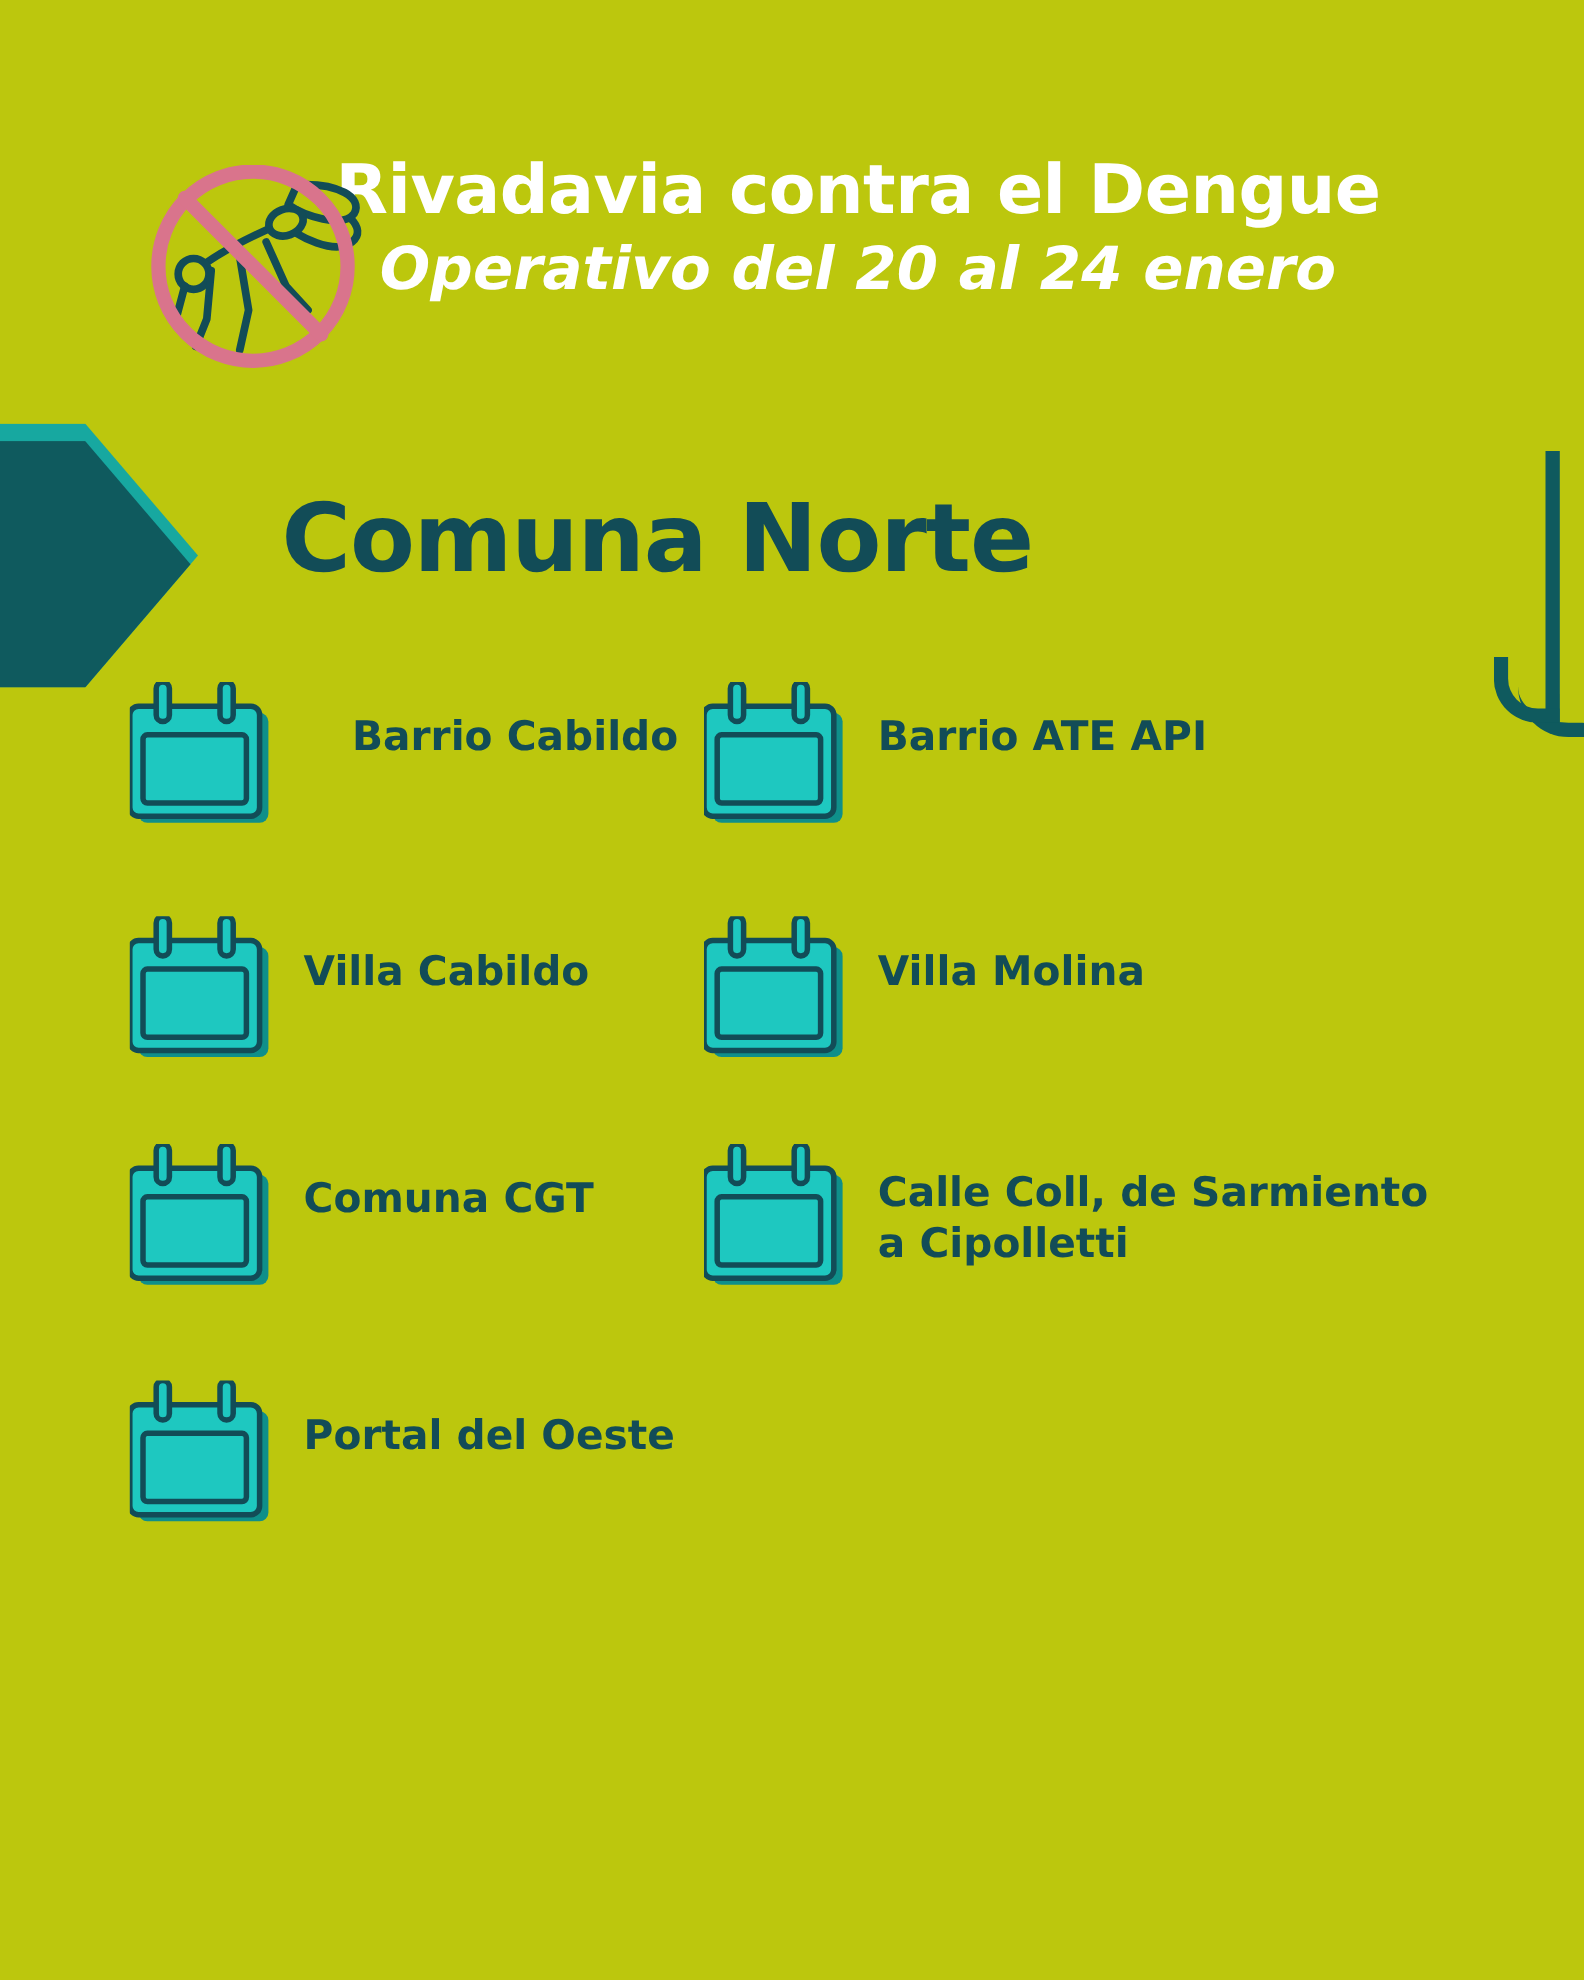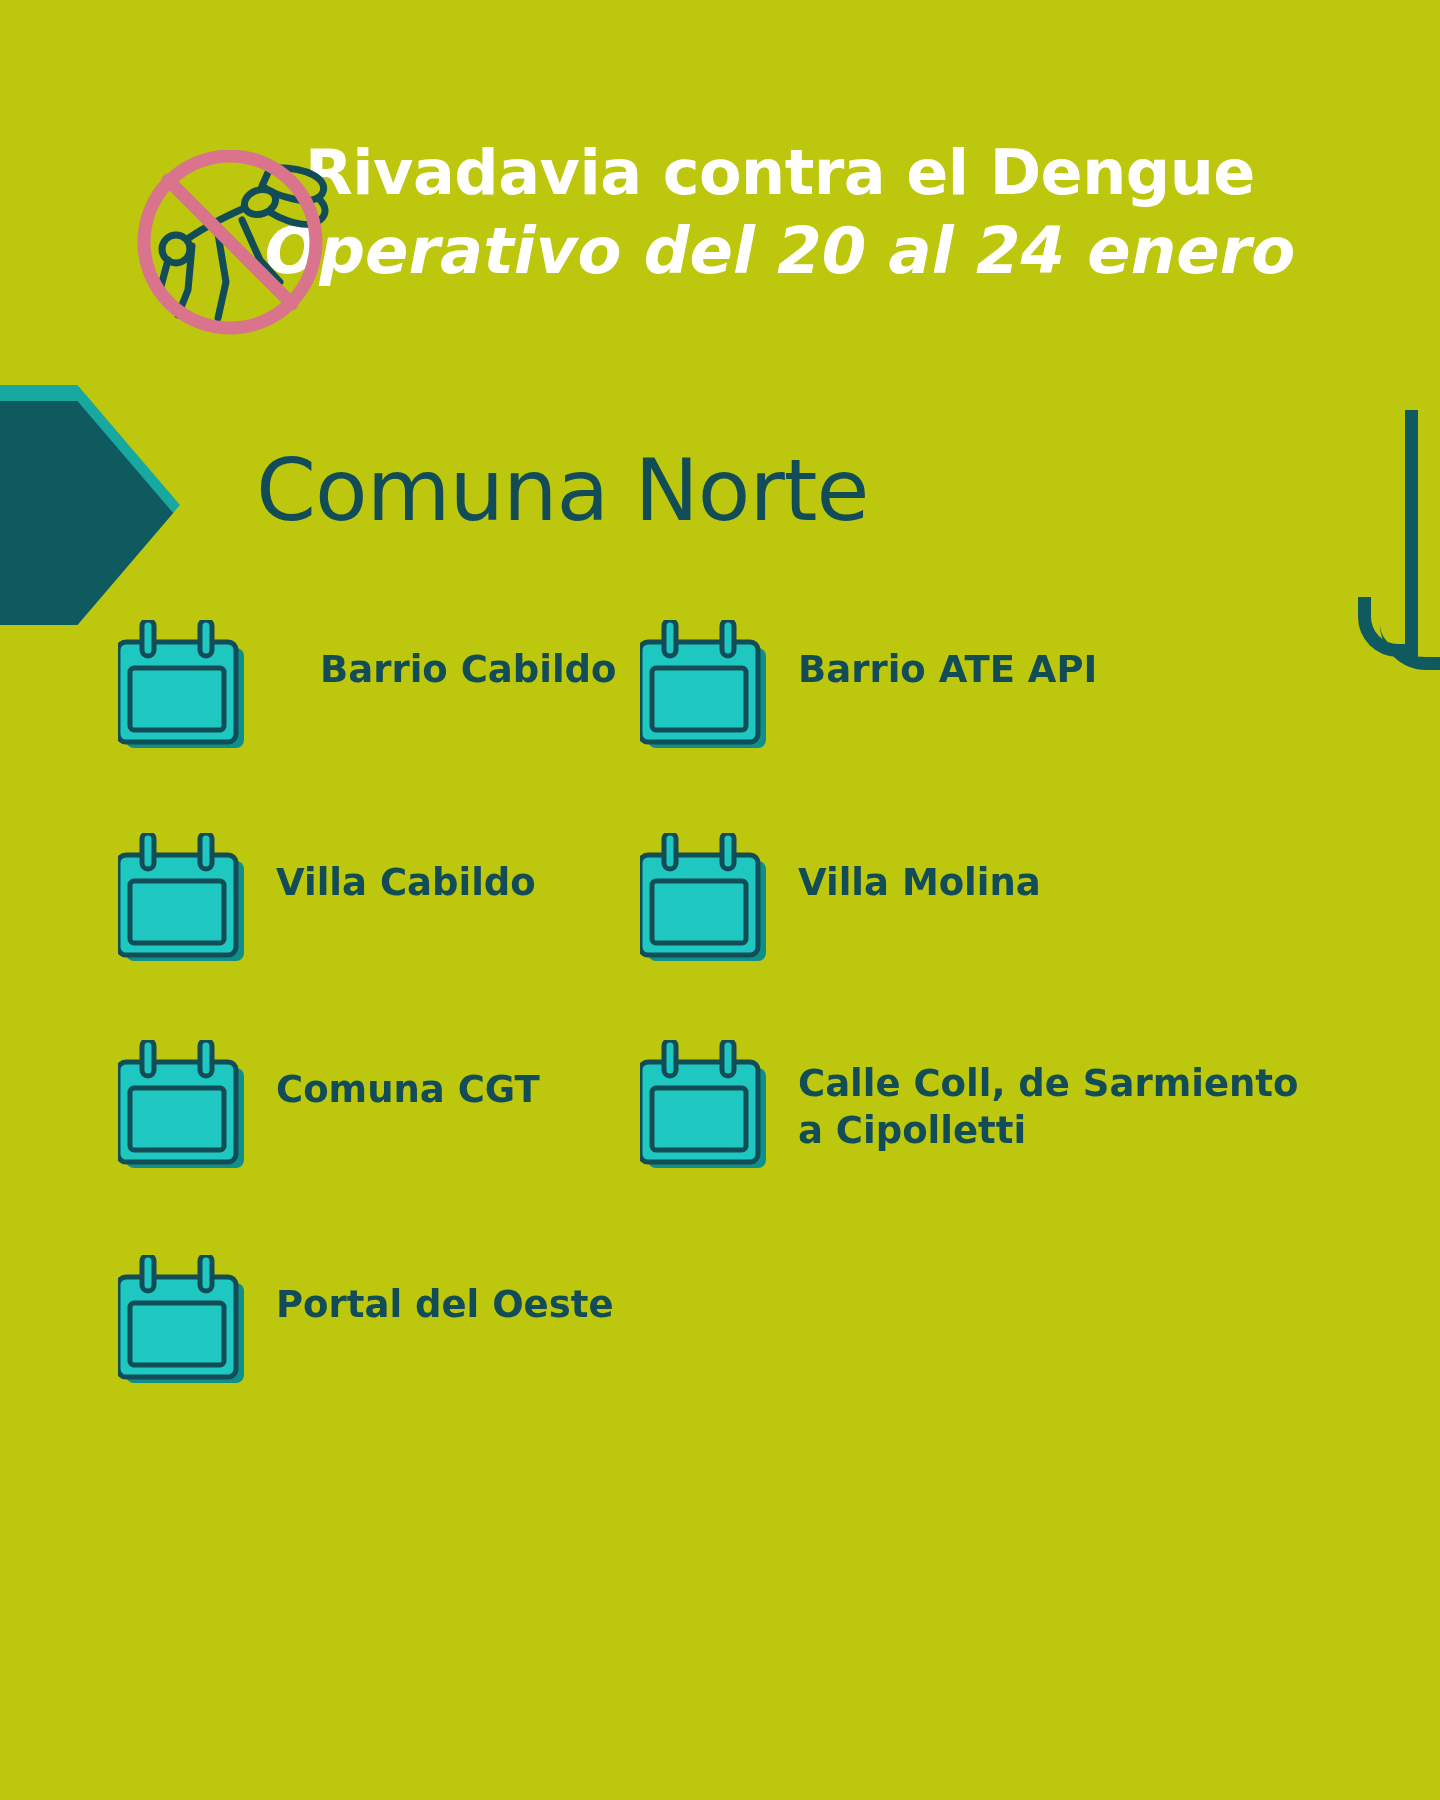--- a/index.html
+++ b/index.html
@@ -98,36 +98,36 @@
   .title {
     color: #ffffff;
     font-size: 62px;
     font-weight: bold;
     letter-spacing: -0.5px;
     line-height: 1.05;
     font-family: "DejaVu Sans", sans-serif;
   }
   .subtitle {
     color: #ffffff;
-    font-size: 64px;
+    font-size: 54px;
     font-style: italic;
     font-weight: bold;
     line-height: 1.25;
     margin-top: 6px;
     font-family: "DejaVu Sans", sans-serif;
   }
 
   
   .comuna {
     position: absolute;
     top: 440px;
     left: 256px;
     color: #124c57;
     font-size: 86px;
-    font-weight: normal;
+    font-weight: bold;
     letter-spacing: -1px;
     font-family: "DejaVu Sans", sans-serif;
   }
 
   
   .list {
     position: absolute;
     top: 620px;
     left: 0;
     width: 1440px;

